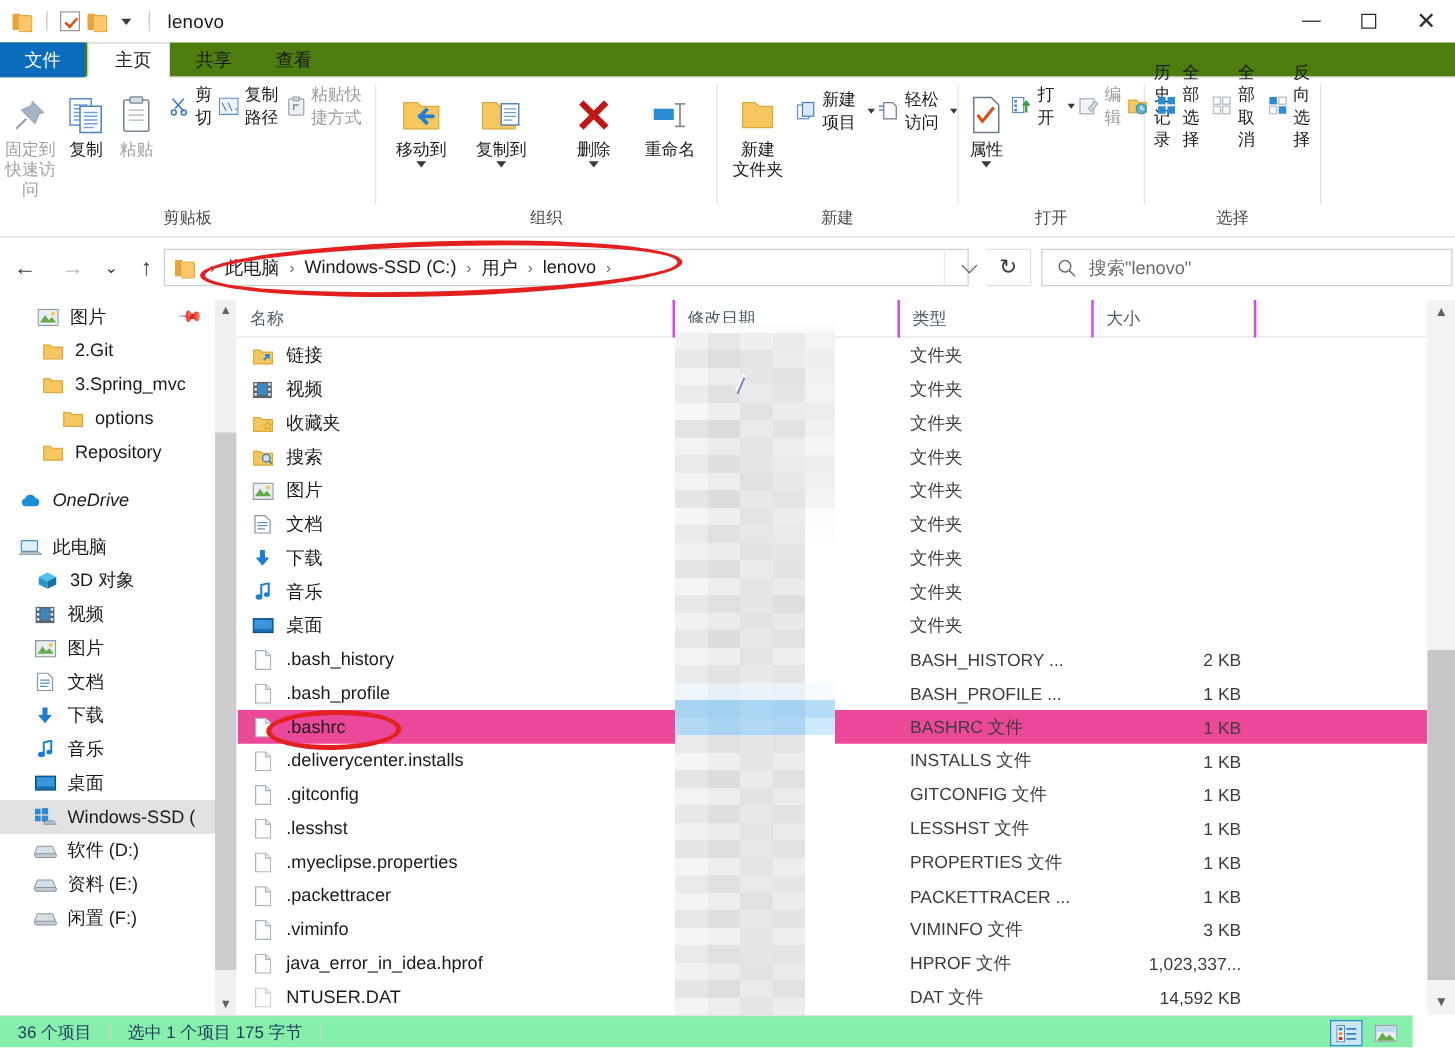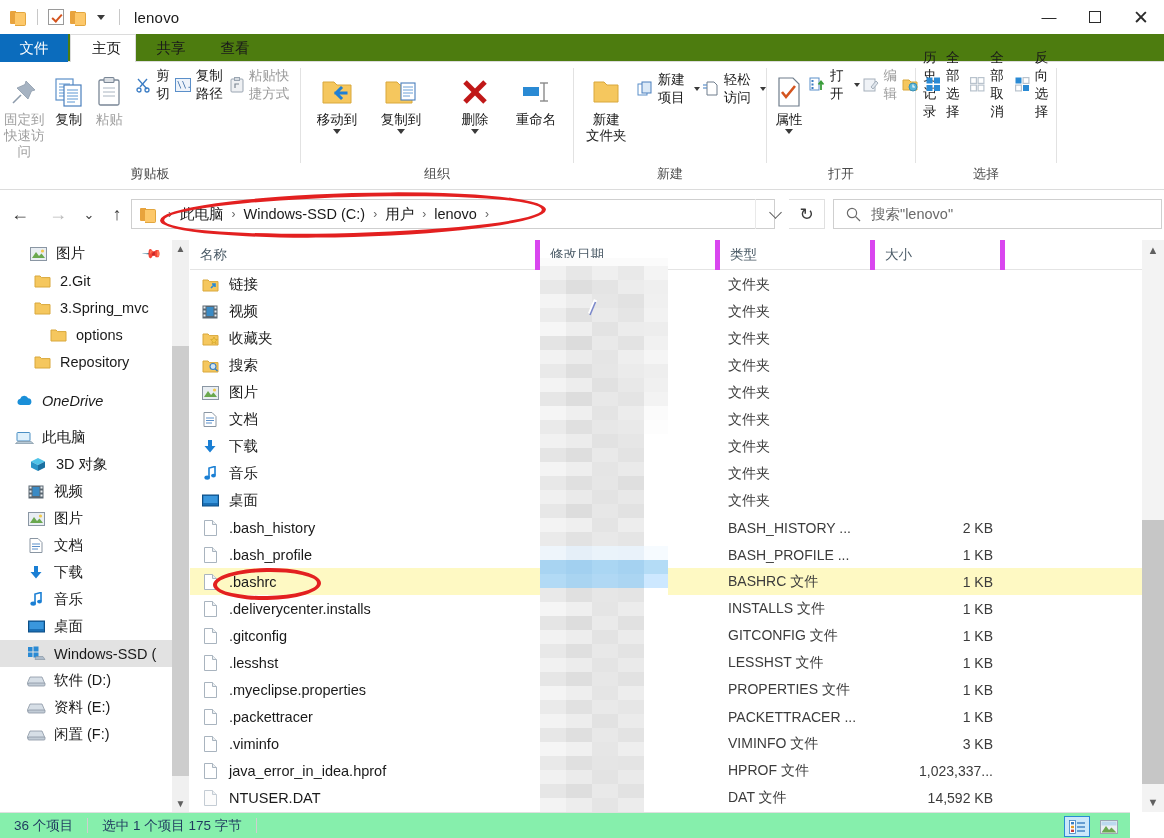--- a/index.html
+++ b/index.html
@@ -173,25 +173,25 @@
 
   .list {
     position: absolute; left: 190px; top: 240px; width: 952px; height: 572px; background: #fff;
   }
   .hdr {
     position: absolute; left: 0; top: 0; width: 952px; height: 30px;
     border-bottom: 1px solid #e4e4e4; display: flex; align-items: center;
   }
   .hdr .hcell {
     font-size: 13.5px; color: #4a5a66; height: 30px; display: flex; align-items: center;
-    border-right: 5px solid #d946ef; padding-left: 10px;
+    border-right: 2px solid #d946ef; padding-left: 10px;
   }
   .rows { position: absolute; left: 0; top: 31px; width: 952px; height: 541px; overflow: hidden; }
   .row { height: 27px; display: flex; align-items: center; position: relative; }
-  .row.sel { background: #fef9c3; }
+  .row.sel { background: #ec4899; }
   .c-name { width: 350px; display: flex; align-items: center; gap: 9px; padding-left: 10px;
             font-size: 14.5px; color: #1a1a1a; white-space: nowrap; }
   .c-date { width: 180px; }
   .c-type { width: 155px; font-size: 14px; color: #3c3c3c; padding-left: 8px; white-space: nowrap; }
   .c-size { width: 130px; font-size: 14px; color: #3c3c3c; text-align: right; padding-right: 12px; white-space: nowrap; }
   .fic { width: 20px; height: 18px; display: flex; align-items: center; justify-content: center; flex: 0 0 20px; }
 
   .listscroll {
     position: absolute; left: 1142px; top: 240px; width: 22px; height: 572px; background: #f3f3f3;
   }

